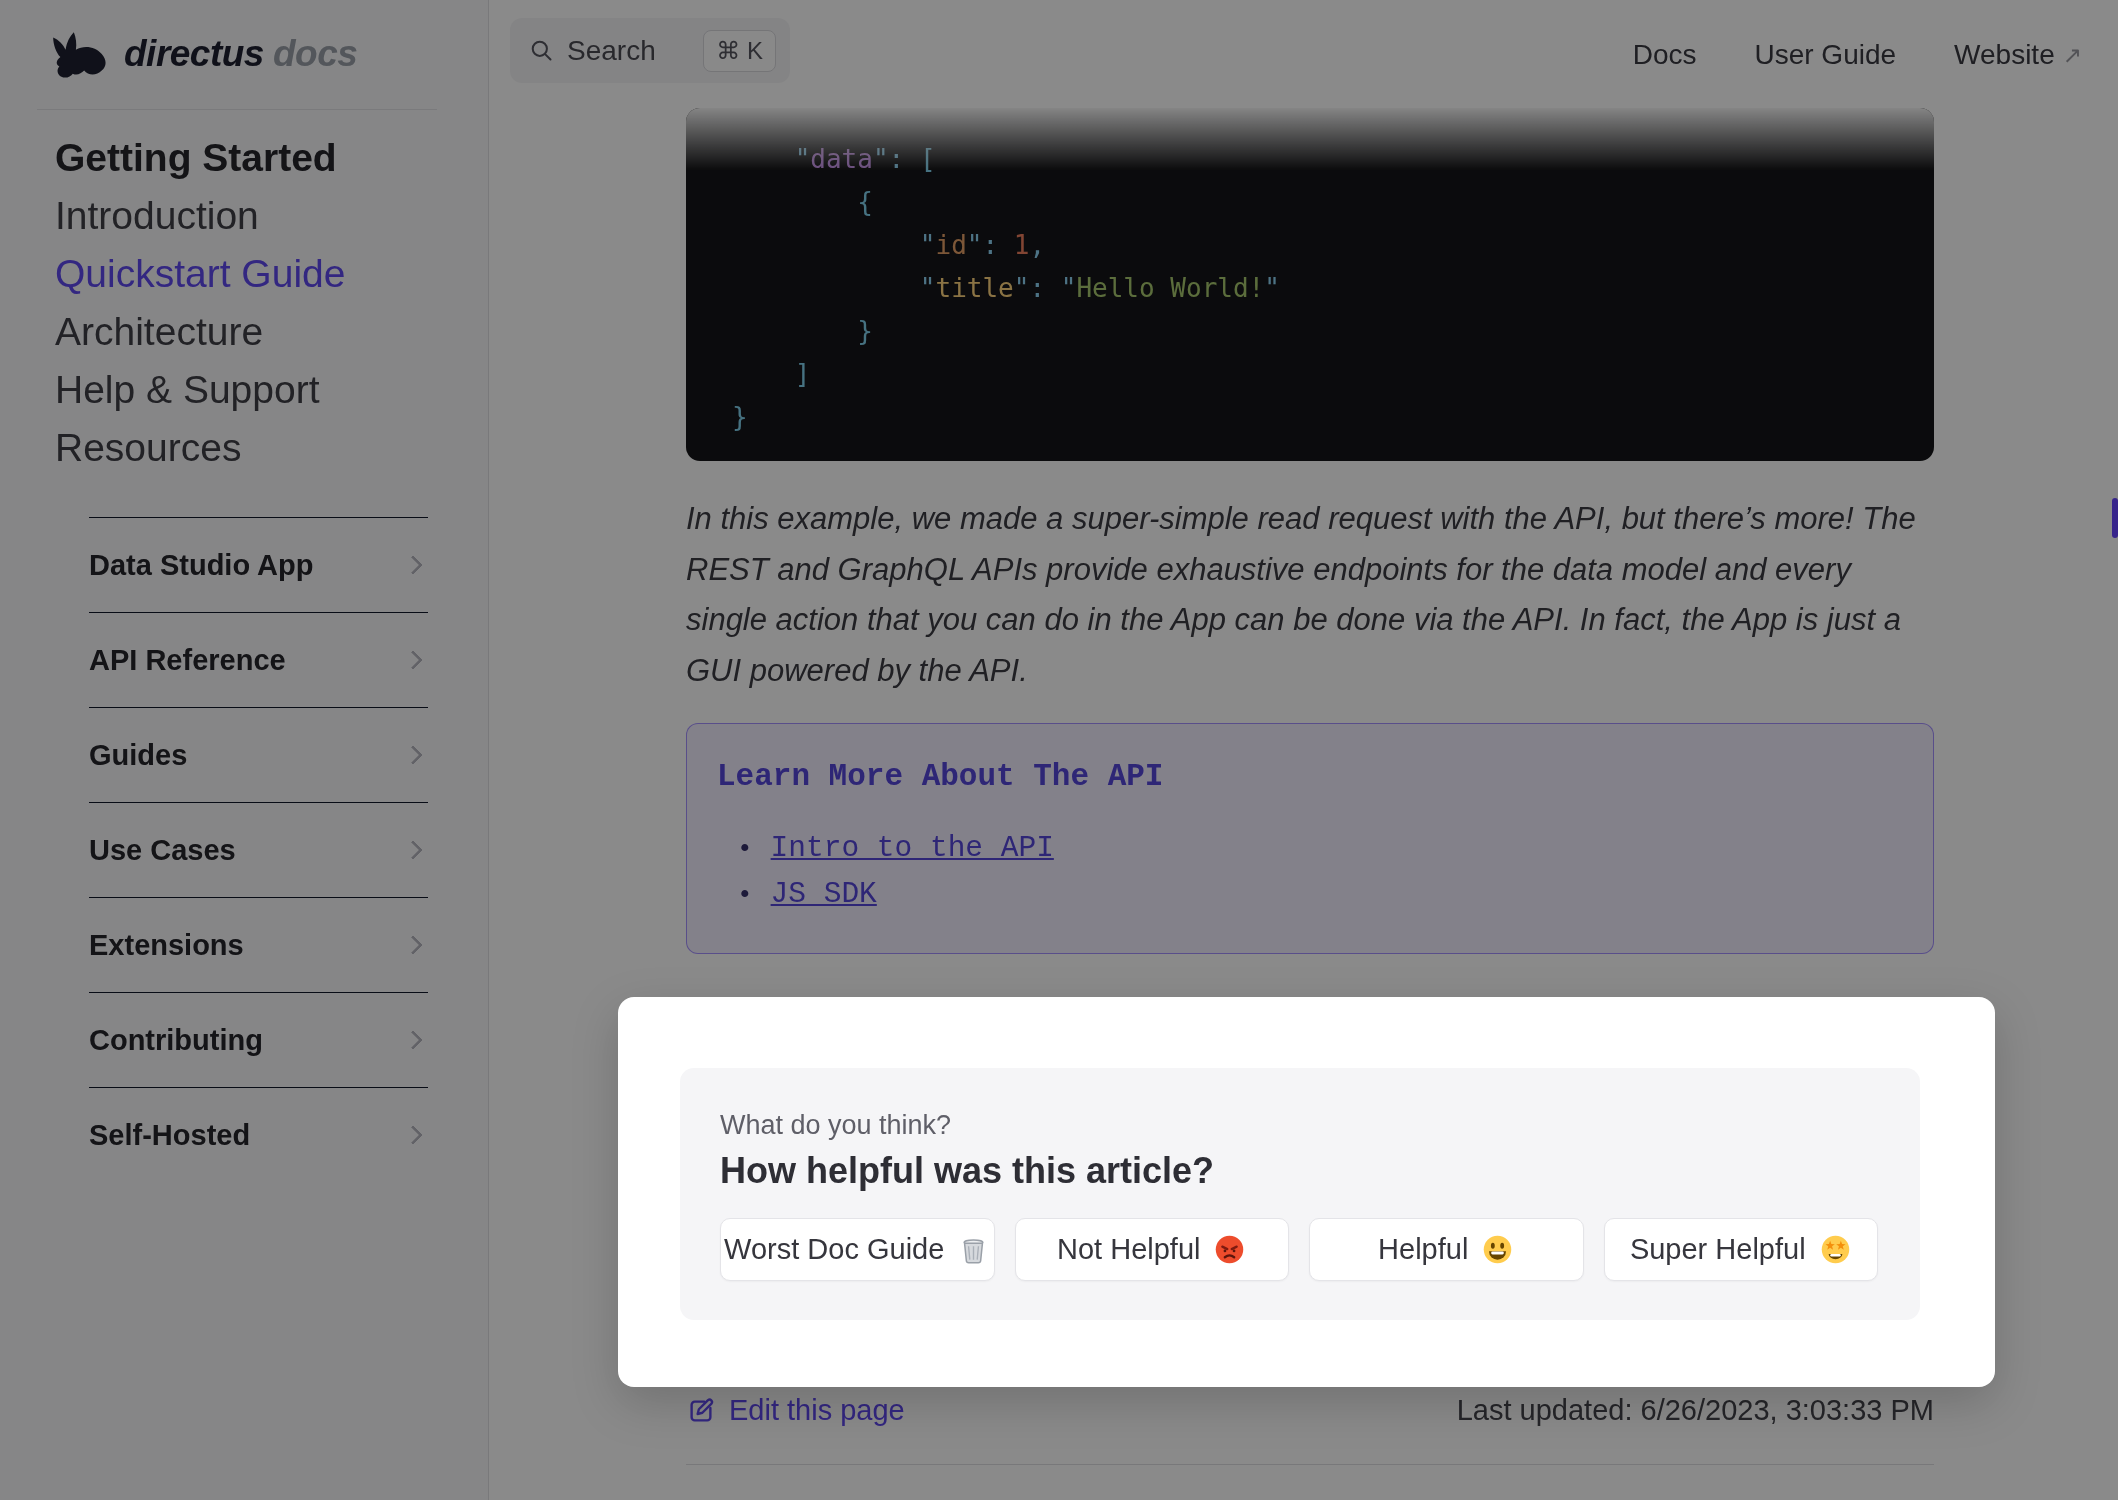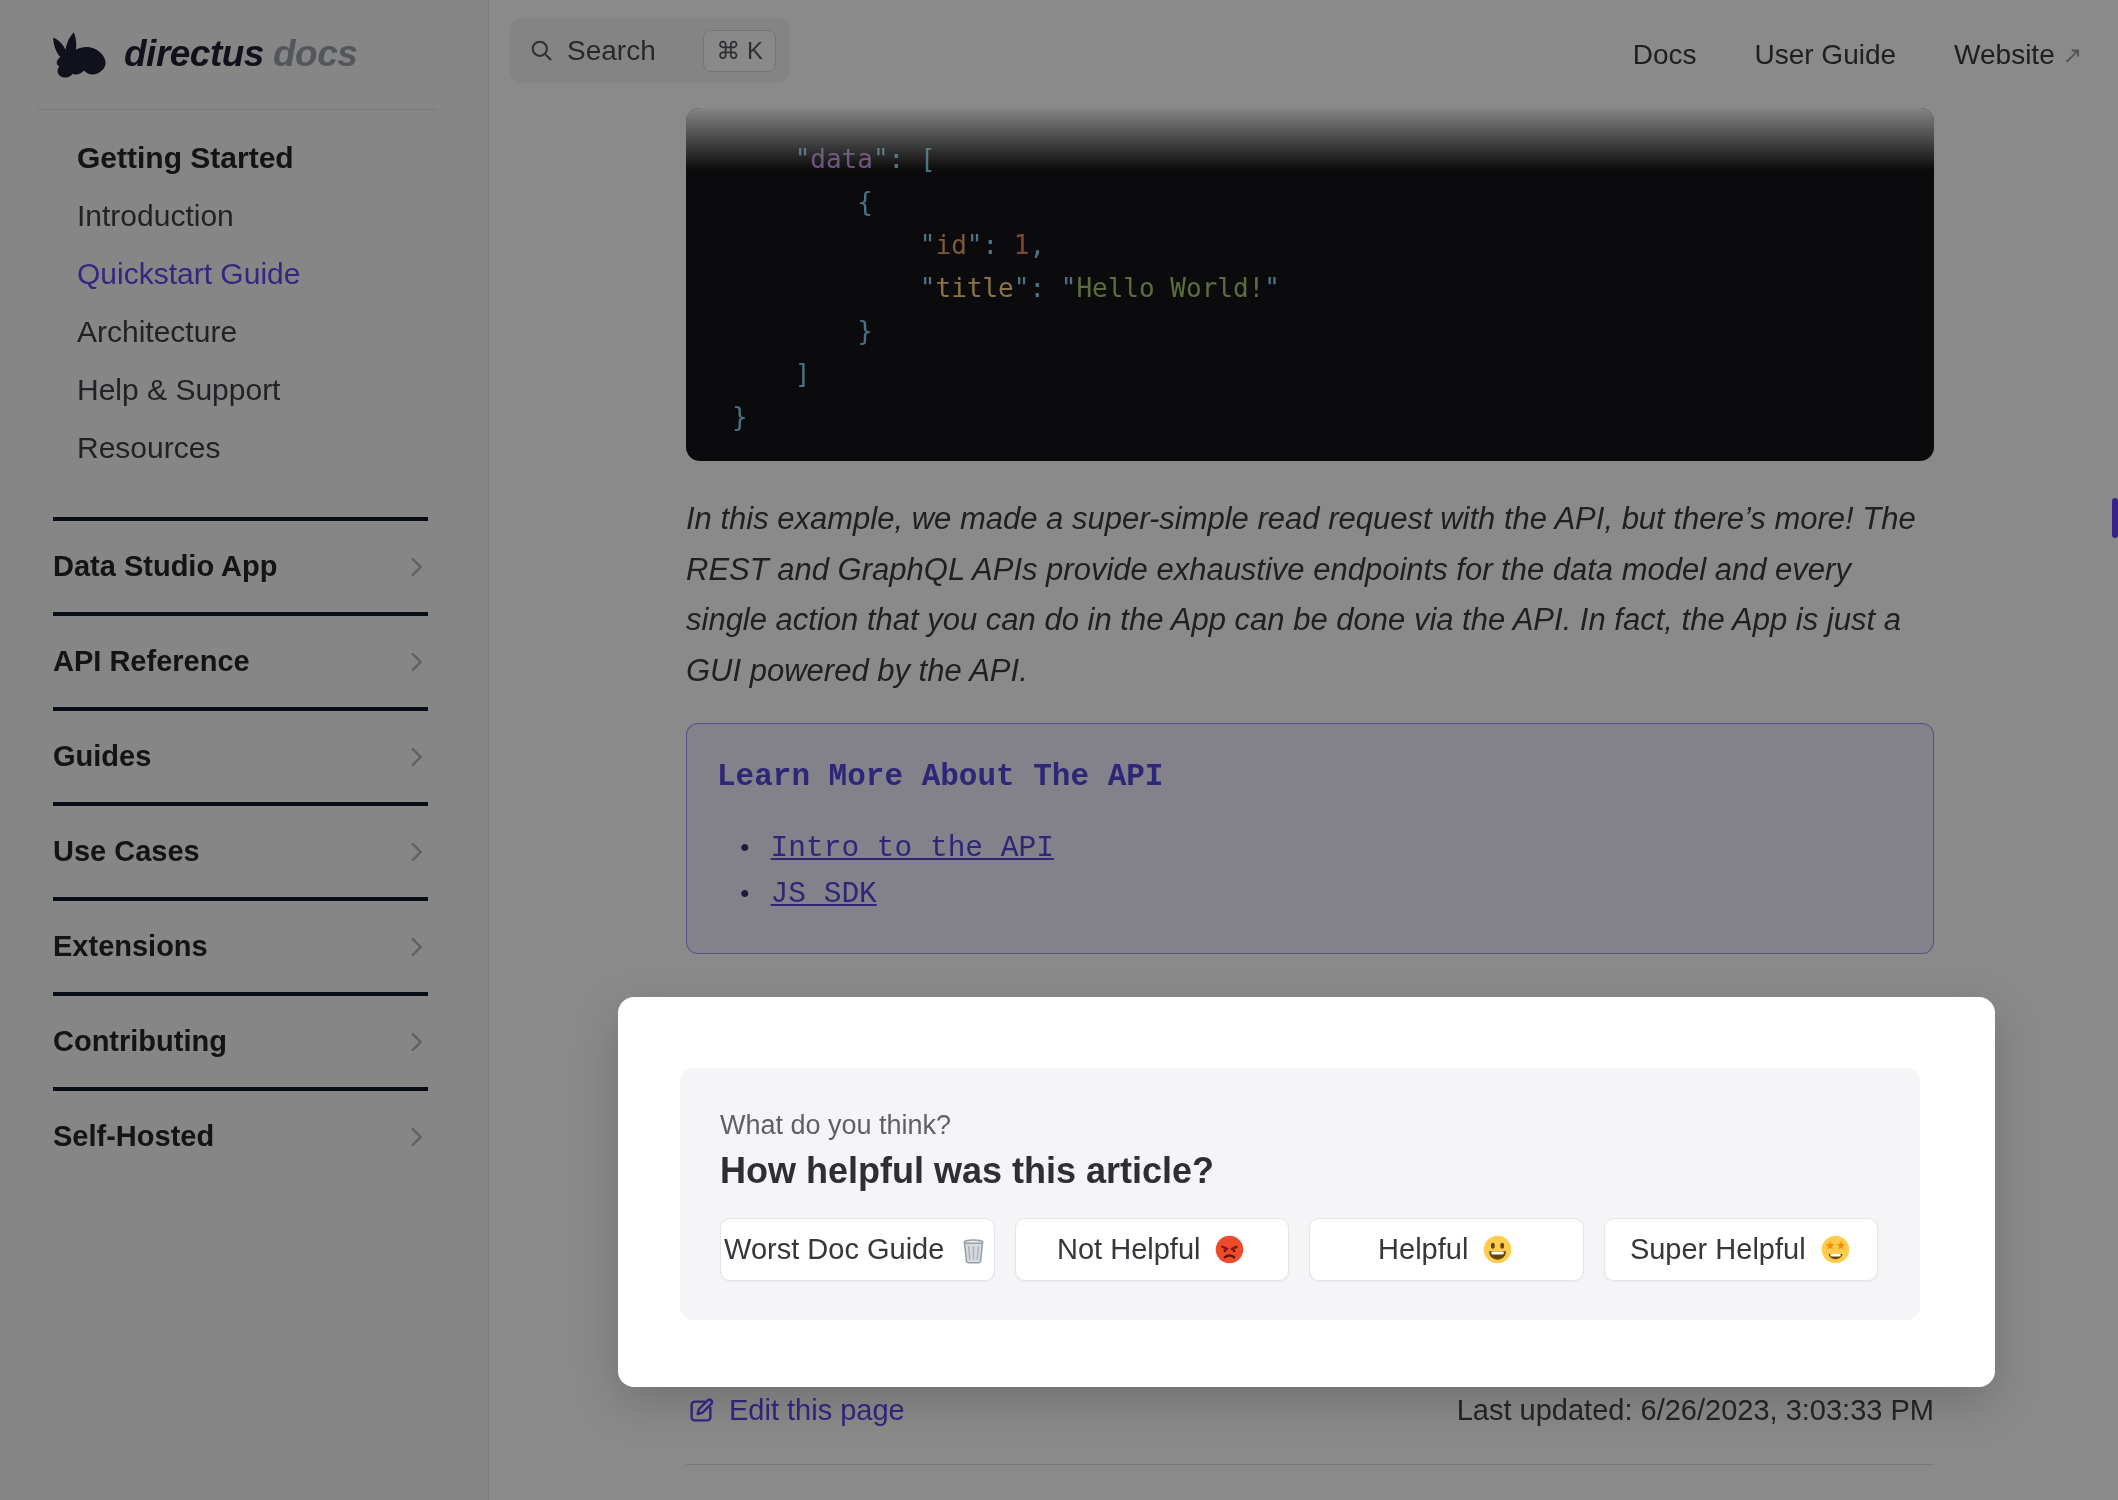--- a/index.html
+++ b/index.html
@@ -23,30 +23,30 @@
   .logo-row svg { display:block; }
   .logo-text { font-size:37px; font-weight:bold; font-style:italic; letter-spacing:-0.5px; }
   .logo-text .brand-word { color:#1e2130; }
   .logo-text .brand-suffix { color:#9aa0a8; margin-left:9px; }
   .logo-divider {
     position:absolute; left:37px; top:109px; width:400px; height:0;
     border-top:1px solid #e2e2e6;
   }
   .side-nav { position:absolute; left:0; top:129px; width:489px; }
   .side-item {
-    height:58px; display:flex; align-items:center; padding-left:77px;
-    font-size:30px; font-weight:500; color:#3f3f46; cursor:pointer;
+    height:58px; display:flex; align-items:center; padding-left:55px;
+    font-size:39px; font-weight:500; color:#3f3f46; cursor:pointer;
   }
   .side-item.header-item { font-weight:bold; color:#25252b; }
   .side-item.active { color:#5f48ee; }
   .side-sections { position:absolute; left:53px; top:517px; width:375px; }
   .side-section {
-    height:95px; border-top:4px solid #0f172a;
+    height:95px; border-top:1px solid #0f172a;
     display:flex; align-items:center; justify-content:space-between;
-    font-size:29px; font-weight:bold; color:#25252b; cursor:pointer;
+    font-size:29px; font-weight:bold; color:#25252b; cursor:pointer;margin-left:36px;
   }
   .chev {
     width:14px; height:14px; margin-right:8px;
     border-top:3px solid #b6b6be; border-right:3px solid #b6b6be;
     transform:rotate(45deg); border-radius:1px; flex:0 0 auto;
   }
 
   
   .search-btn {
     position:absolute; left:510px; top:18px; width:280px; height:65px;

